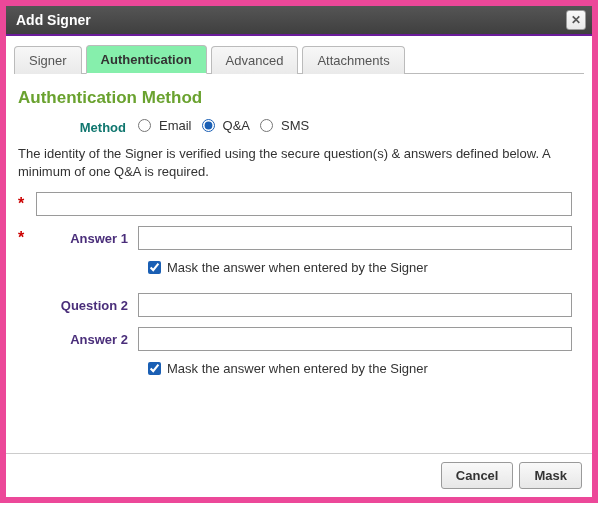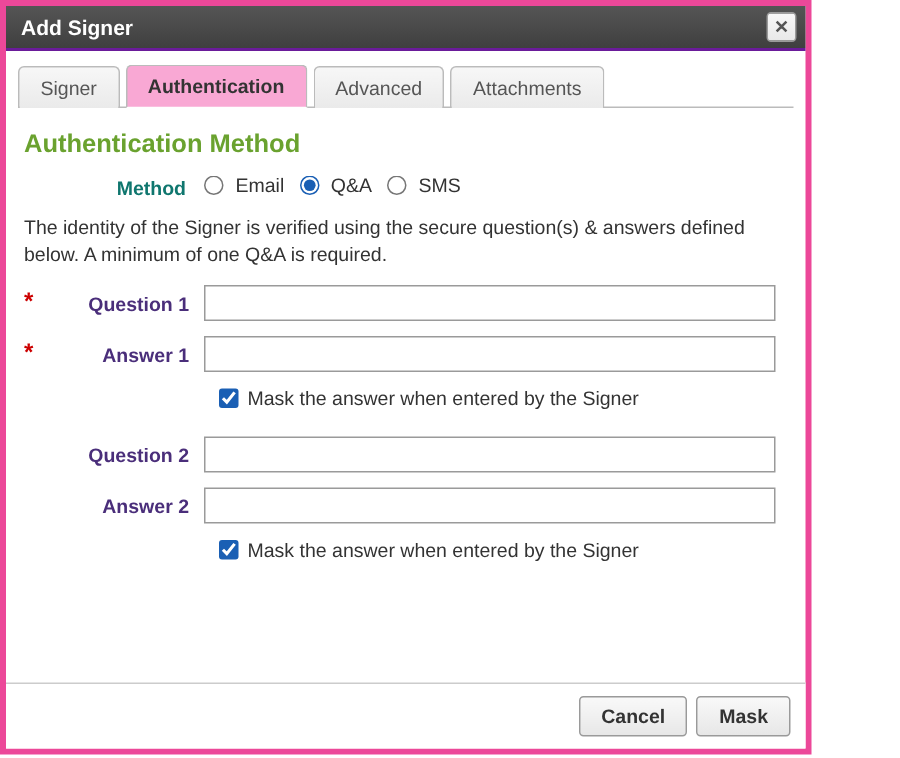--- a/index.html
+++ b/index.html
@@ -5,23 +5,23 @@
     * { box-sizing: border-box; margin: 0; padding: 0; }
     body {
       font-family: Arial, Helvetica, sans-serif;
       font-size: 13px;
       background: #fff;
       width: 600px;
       height: 505px;
       overflow: hidden;
     }
     .dialog {
-      width: 541px;
+      width: 598px;
       height: 503px;
-      border: 4px solid #ec4899;
+      border: 6px solid #ec4899;
       background: #fff;
       position: relative;
     }
     .titlebar {
       background: linear-gradient(#555, #3f3f3f);
       height: 30px;
       display: flex;
       align-items: center;
       justify-content: space-between;
       padding: 0 6px 0 10px;
@@ -59,21 +59,21 @@
       border-bottom: none;
       background: linear-gradient(#f7f7f7,#eaeaea);
       border-radius: 4px 4px 0 0;
       color: #555;
       font-size: 13px;
       cursor: pointer;
       position: relative;
       top: 1px;
     }
     .tab.active {
-      background: #f9a8d4;
+      background: #86efac;
       color: #333;
       font-weight: bold;
       border-bottom: 1px solid #fff;
       text-align: right;
     }
     .content { padding: 14px 12px 0 12px; }
     .section-title {
       color: #6aa22f;
       font-size: 17px;
       font-weight: bold;
@@ -195,21 +195,20 @@
           <input type="radio" name="method" style="">
           <span>SMS</span>
         </label>
       </div>
     </div>
 
     <div class="desc">The identity of the Signer is verified using the secure question(s) &amp; answers defined below. A minimum of one Q&amp;A is required.</div>
 
     <div class="field-row">
       <span class="req">*</span>
-      <span class="field-label">Question 1</span>
       <input class="field-input" type="text" value="" style="">
     </div>
     <div class="field-row">
       <span class="req">*</span>
       <span class="field-label">Answer 1</span>
       <input class="field-input" type="text" value="" style="">
     </div>
     <div class="check-row">
       <input type="checkbox" checked="" style="">
       <span>Mask the answer when entered by the Signer</span>

